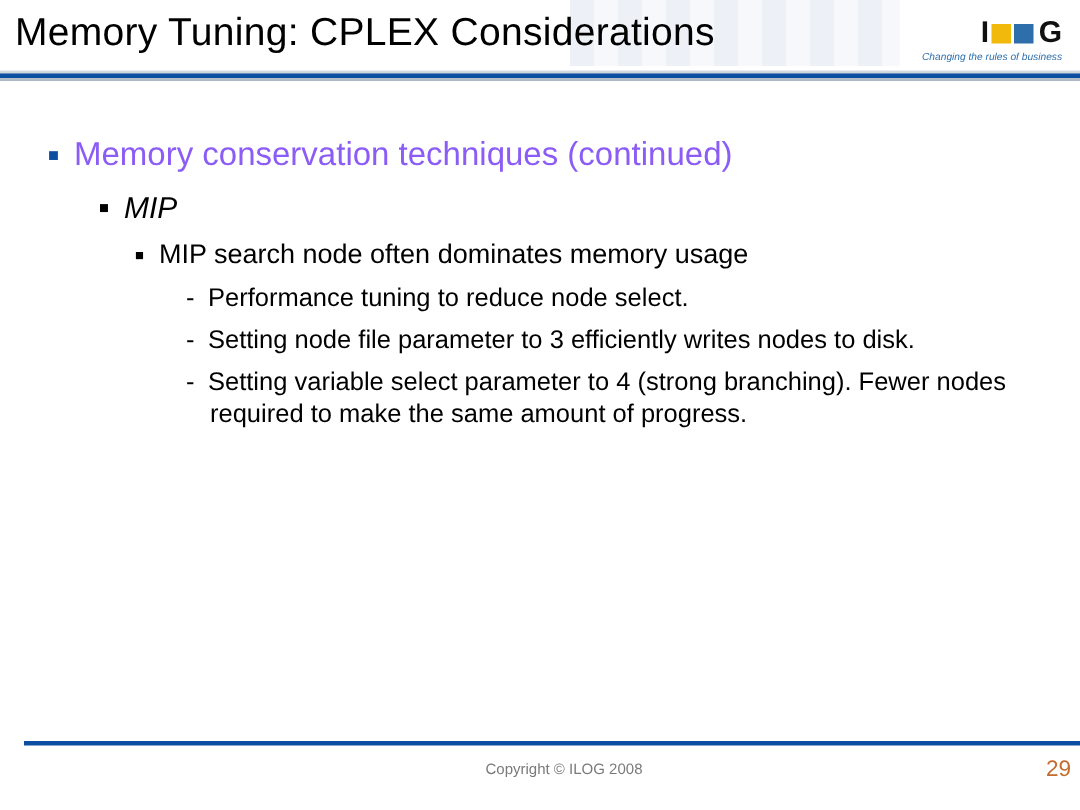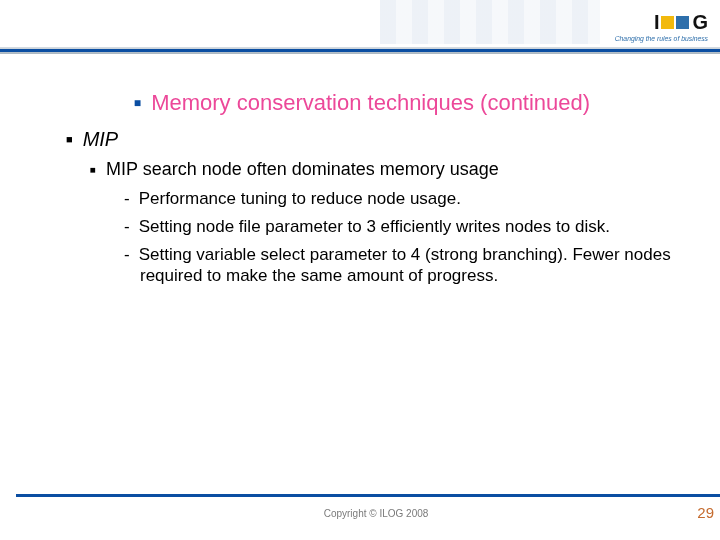--- a/index.html
+++ b/index.html
@@ -19,21 +19,21 @@
   .logo-sq { width:13px; height:13px; display:inline-block; }
   .sq-y { background:#f2b90d; }
   .sq-b { background:#2e6fab; }
   .logo-g { font-weight:700; font-size:20px; color:#111; margin-left:1px; }
   .logo-tag { font-size:6.8px; color:#2e6fab; white-space:nowrap; margin-top:1px; font-style:italic; }
   .header-rule-outer { position:absolute; left:0; top:47px; width:100%; height:7px; background:linear-gradient(#d6dde3,#aab6c0); }
   .header-rule-inner { position:absolute; left:0; top:49px; width:100%; height:3px; background:#0b4ea2; }
 
   
   .content { position:absolute; left:0; top:80px; width:100%; padding: 0 28px 0 32px; }
-  .lvl1 { font-size:22px; color:#ec4899; margin: 10px 0 12px 0; padding-left:22px; text-indent:-22px;text-align:center; }
+  .lvl1 { font-size:22px; color:#8b5cf6; margin: 10px 0 12px 0; padding-left:22px; text-indent:-22px; }
   .lvl2 { font-size:20px; color:#000; margin: 0 0 8px 34px; padding-left:20px; text-indent:-20px;font-style:italic; }
   .lvl3 { font-size:18px; color:#000; margin: 0 0 8px 58px; padding-left:20px; text-indent:-20px; }
   .lvl4 { font-size:17px; color:#000; margin: 0 0 6px 92px; padding-left:16px; text-indent:-16px; line-height:1.28; }
   .sq-bullet::before { content:"■"; font-size:0.55em; position:relative; top:-0.25em; margin-right:10px; color:inherit; }
   .lvl1.sq-bullet::before { color:#0b4ea2; }
   .lvl2.sq-bullet::before, .lvl3.sq-bullet::before { color:#000; }
   .dash-bullet::before { content:"-"; margin-right:9px; }
 
   
   .footer { position:absolute; left:16px; bottom:0; width:100%; height:46px;padding-left:36px; }
@@ -41,38 +41,39 @@
   .copyright { position:absolute; left:0; width:100%; text-align:center; top:14px; font-size:10px; color:#7a7a7a; }
   .pagenum { position:absolute; right:22px; top:10px; font-size:15px; color:#c56b2e; }
 </style>
 </head>
 <body>
 
 <div class="slide">
 
   <div class="header">
     <div class="grid-deco"></div>
+    <div class="title">Memory Tuning: CPLEX Considerations</div>
     <div class="logo">
       <div class="logo-top">
         <span class="logo-i">I</span>
         <span class="logo-sq sq-y"></span>
         <span class="logo-sq sq-b"></span>
         <span class="logo-g">G</span>
       </div>
       <div class="logo-tag">Changing the rules of business</div>
     </div>
     <div class="header-rule-outer"></div>
     <div class="header-rule-inner"></div>
   </div>
 
   <div class="content">
     <p class="lvl1 sq-bullet">Memory conservation techniques (continued)</p>
     <p class="lvl2 sq-bullet">MIP</p>
     <p class="lvl3 sq-bullet">MIP search node often dominates memory usage</p>
-    <p class="lvl4 dash-bullet">Performance tuning  to reduce node usage.</p>
+    <p class="lvl4 dash-bullet">Performance tuning  to reduce node select.</p>
     <p class="lvl4 dash-bullet">Setting node file parameter to 3 efficiently writes nodes to disk.</p>
     <p class="lvl4 dash-bullet">Setting variable select parameter to 4 (strong branching). Fewer nodes required to make the same amount of progress.</p>
   </div>
 
   <div class="footer">
     <div class="footer-rule"></div>
     <div class="copyright">Copyright © ILOG 2008</div>
     <div class="pagenum">29</div>
   </div>
 

